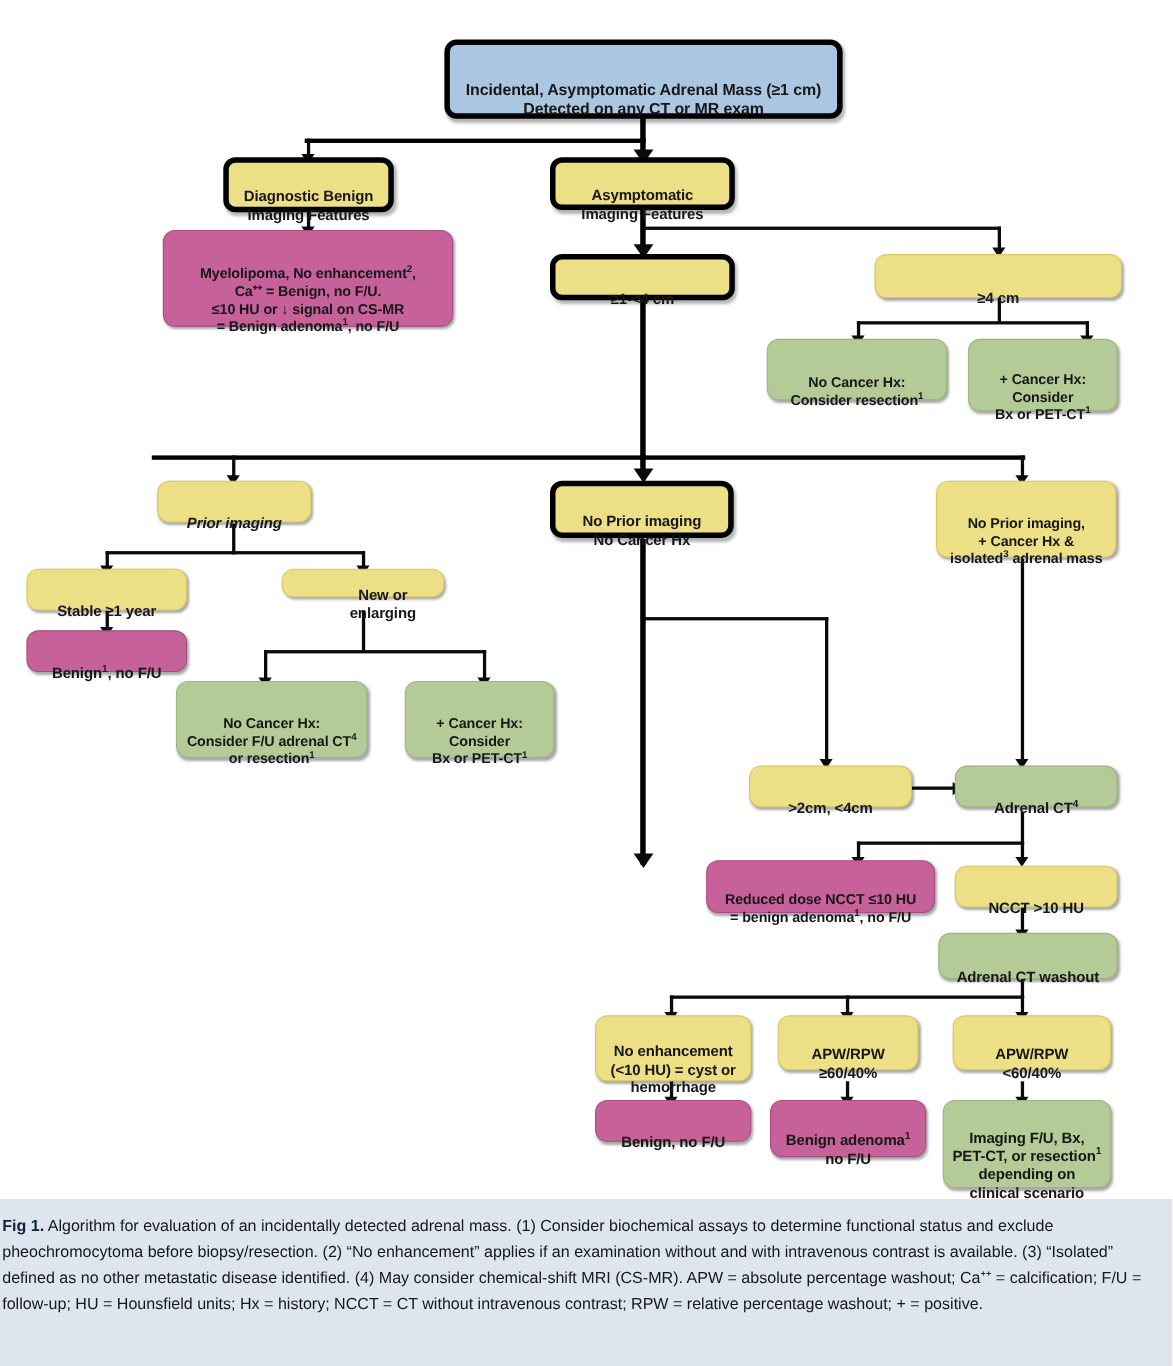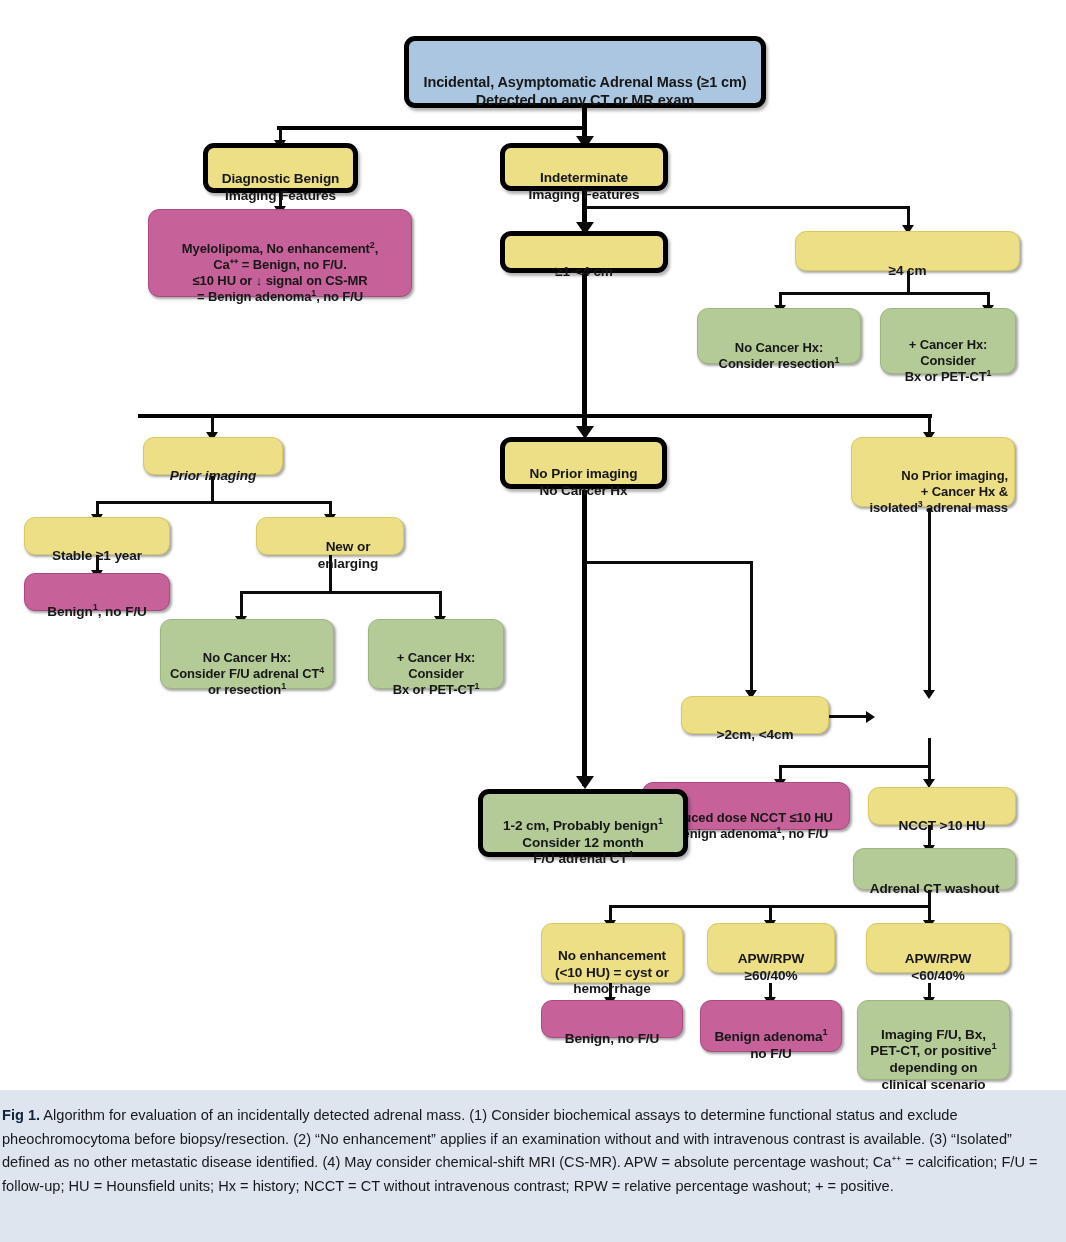--- a/index.html
+++ b/index.html
@@ -215,21 +215,21 @@
       <span class="txt">
         <span>Myelolipoma, No enhancement</span><sup>2</sup><span>,</span><br>
         <span>Ca⁺⁺ = Benign, no F/U.</span><br>
         <span>≤10 HU or ↓ signal on CS-MR</span><br>
         <span>= Benign adenoma</span><sup>1</sup><span>, no F/U</span>
       </span>
     </div>
 
     <div class="box yellow heavy fs14" style="left:500px; top:143px; width:168px; height:48px;">
       <span class="txt">
-        <span>Indeterminate</span><br>
+        <span>Asymptomatic</span><br>
         <span>Imaging Features</span>
       </span>
     </div>
 
     <div class="box yellow heavy fs14" style="left:500px; top:231px; width:168px; height:42px;">
       <span class="txt">≥1-&lt;4 cm</span>
     </div>
 
     <div class="box yellow fs14" style="left:795px; top:231px; width:225px; height:40px;">
       <span class="txt">≥4 cm</span>
@@ -254,39 +254,39 @@
       <span class="txt">Prior imaging</span>
     </div>
 
     <div class="box yellow heavy fs14" style="left:500px; top:437px; width:167px; height:52px;">
       <span class="txt">
         <span>No Prior imaging</span><br>
         <span>No Cancer Hx</span>
       </span>
     </div>
 
-    <div class="box yellow fs13" style="left:851px; top:437px; width:164px; height:70px;text-align:right;">
+    <div class="box yellow fs13" style="left:851px; top:437px; width:164px; height:70px;">
       <span class="txt">
         <span>No Prior imaging,</span><br>
         <span>+ Cancer Hx &amp;</span><br>
         <span>isolated</span><sup>3</sup><span> adrenal mass</span>
       </span>
     </div>
 
     <div class="box yellow fs14" style="left:24px; top:517px; width:146px; height:38px;">
       <span class="txt">Stable ≥1 year</span>
     </div>
 
     <div class="box pink fs14" style="left:24px; top:573px; width:146px; height:38px;justify-content:flex-end;">
       <span class="txt">
         <span>Benign</span><sup>1</sup><span>, no F/U</span>
       </span>
     </div>
 
-    <div class="box yellow fs14" style="left:256px; top:517px; width:148px; height:38px;padding-left:42px;">
+    <div class="box yellow fs14" style="left:256px; top:517px; width:148px; height:26px;padding-left:42px;">
       <span class="txt">New or enlarging</span>
     </div>
 
     <div class="box green fs13" style="left:160px; top:619px; width:174px; height:70px;">
       <span class="txt">
         <span>No Cancer Hx:</span><br>
         <span>Consider F/U adrenal CT</span><sup>4</sup><br>
         <span>or resection</span><sup>1</sup>
       </span>
     </div>
@@ -296,39 +296,37 @@
         <span>+ Cancer Hx:</span><br>
         <span>Consider</span><br>
         <span>Bx or PET-CT</span><sup>1</sup>
       </span>
     </div>
 
     <div class="box yellow fs14" style="left:681px; top:696px; width:148px; height:38px;">
       <span class="txt">&gt;2cm, &lt;4cm</span>
     </div>
 
+    <div class="box green fs14" style="left:868px; top:696px; width:148px; height:38px;">
+      <span class="txt">
+        <span>Adrenal CT</span><sup>4</sup>
+      </span>
+    </div>
 
     <div class="box pink fs13" style="left:642px; top:782px; width:208px; height:48px;">
       <span class="txt">
         <span>Reduced dose NCCT ≤10 HU</span><br>
         <span>= benign adenoma</span><sup>1</sup><span>, no F/U</span>
       </span>
     </div>
 
     <div class="box yellow fs14" style="left:868px; top:787px; width:148px; height:38px;">
       <span class="txt">NCCT &gt;10 HU</span>
     </div>
 
-    <div class="box green heavy fs14" style="left:478px; top:789px; width:210px; height:68px;">
-      <span class="txt">
-        <span>1-2 cm, Probably benign</span><sup>1</sup><br>
-        <span>Consider 12 month</span><br>
-        <span>F/U adrenal CT</span><sup>4</sup>
-      </span>
-    </div>
 
     <div class="box green fs14" style="left:853px; top:848px; width:163px; height:42px;">
       <span class="txt">Adrenal CT washout</span>
     </div>
 
     <div class="box yellow fs14" style="left:541px; top:923px; width:142px; height:60px;">
       <span class="txt">
         <span>No enhancement</span><br>
         <span>(&lt;10 HU) = cyst or</span><br>
         <span>hemorrhage</span>
@@ -356,21 +354,21 @@
     <div class="box pink fs14" style="left:700px; top:1000px; width:142px; height:52px;">
       <span class="txt">
         <span>Benign adenoma</span><sup>1</sup><br>
         <span>no F/U</span>
       </span>
     </div>
 
     <div class="box green fs14" style="left:857px; top:1000px; width:153px; height:80px;">
       <span class="txt">
         <span>Imaging F/U, Bx,</span><br>
-        <span>PET-CT, or positive</span><sup>1</sup><br>
+        <span>PET-CT, or resection</span><sup>1</sup><br>
         <span>depending on</span><br>
         <span>clinical scenario</span>
       </span>
     </div>
 
   </div>
 
   <div id="caption">
     <span class="figlabel">Fig 1.</span><span> Algorithm for evaluation of an incidentally detected adrenal mass. (1) Consider biochemical assays to determine functional status and exclude pheochromocytoma before biopsy/resection. (2) “No enhancement” applies if an examination without and with intravenous contrast is available. (3) “Isolated” defined as no other metastatic disease identified. (4) May consider chemical-shift MRI (CS-MR). APW = absolute percentage washout; Ca⁺⁺ = calcification; F/U = follow-up; HU = Hounsfield units; Hx = history; NCCT = CT without intravenous contrast; RPW = relative percentage washout; + = positive.</span>
   </div>

